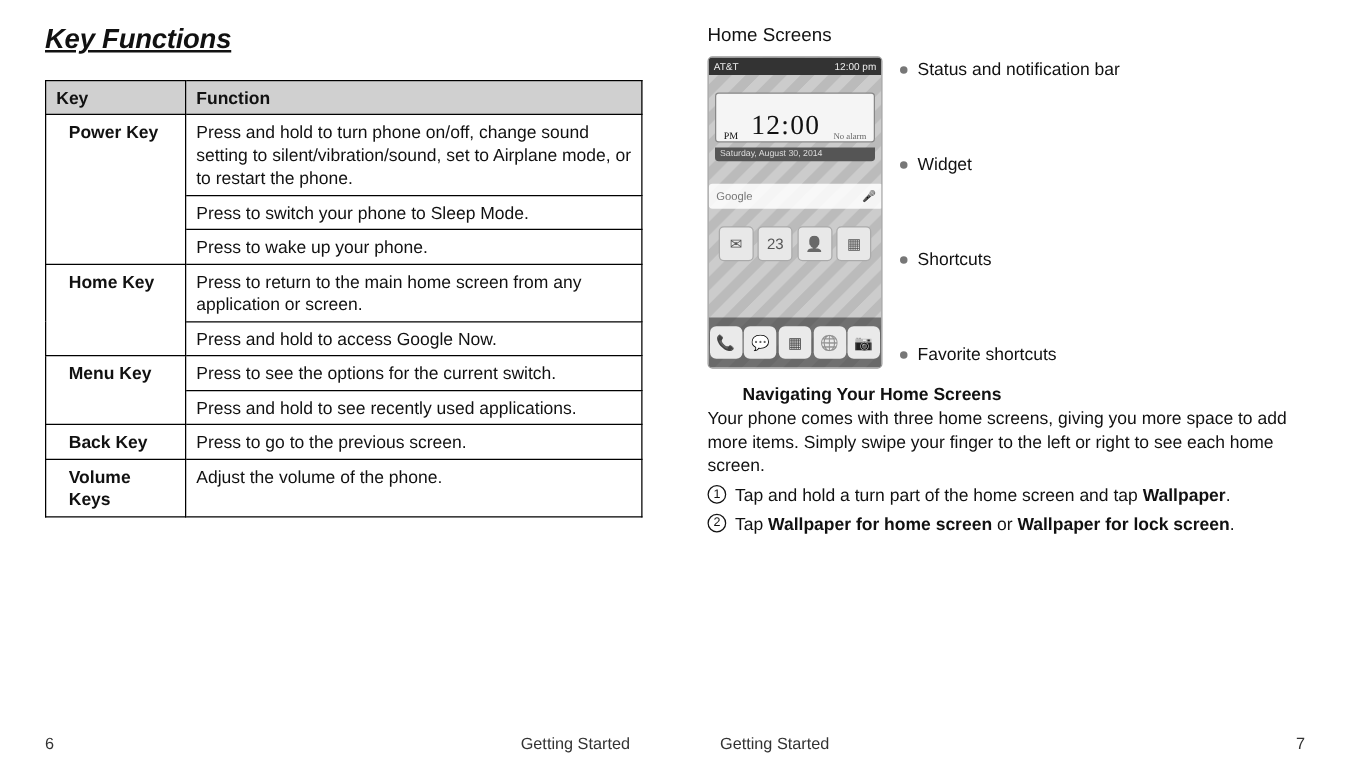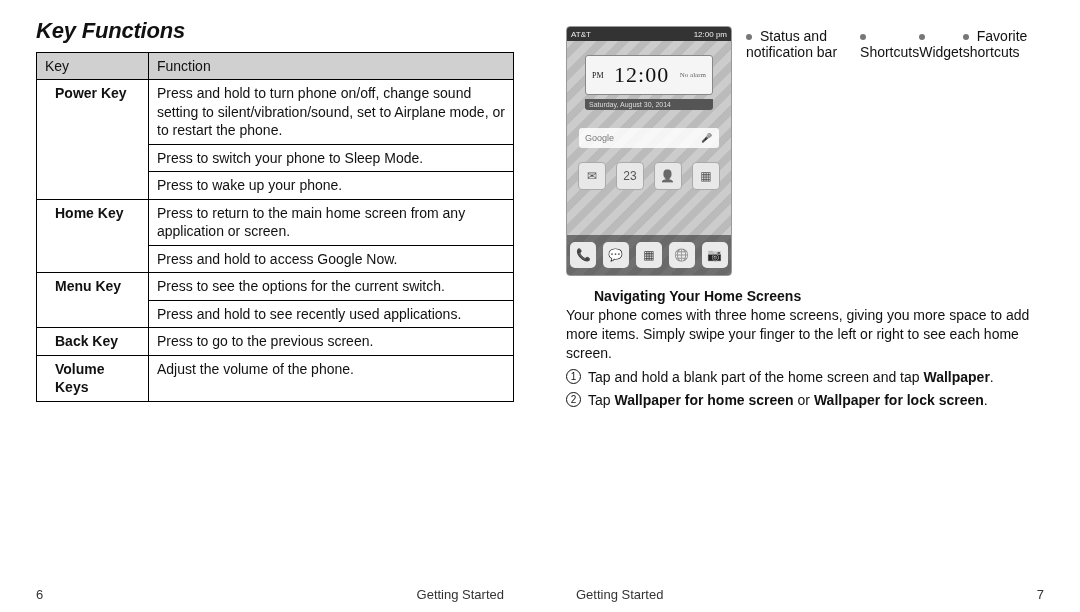--- a/index.html
+++ b/index.html
@@ -1,44 +1,44 @@
 <!DOCTYPE html>
 <html><head>
 <meta charset="utf-8">
 <style>
   * { box-sizing: border-box; margin: 0; padding: 0; }
   html, body { width: 1080px; height: 612px; font-family: "Segoe UI", Arial, sans-serif; color: #111; background: #fff; }
   .spread { display: flex; width: 100%; height: 100%; }
   .page { width: 50%; height: 100%; padding: 18px 36px 10px 36px; position: relative; }
   .page-left { padding-right: 26px; }
   .page-right { padding-left: 26px; }
-  h2.section-title { font-style: italic; font-weight: 600; font-size: 22px; margin-bottom: 8px; letter-spacing: -0.2px; }
+  h2.section-title { font-style: italic; font-weight: 600; font-size: 22px; margin-bottom: 20px; letter-spacing: -0.2px; text-decoration: underline; }
   table.kf { width: 100%; border-collapse: collapse; font-size: 14px; }
   table.kf th, table.kf td { border: 1px solid #000; padding: 4px 8px; text-align: left; vertical-align: top; line-height: 1.32; }
-  table.kf th { background: #d0d0d0; font-weight: 400; }
+  table.kf th { background: #d0d0d0; font-weight: 700; }
   table.kf td.key { font-weight: 700; width: 112px; padding-left: 18px; }
   .subhead { font-size: 15px; font-weight: 400; margin-top: 2px; margin-bottom: 2px; }
   .bold { font-weight: 700; }
   p { font-size: 14px; line-height: 1.34; margin-bottom: 6px; }
   .footer { position: absolute; bottom: 10px; left: 36px; right: 36px; display: flex; justify-content: space-between; font-size: 13px; color: #333; }
   
   .phone-block { display: flex; gap: 14px; margin: 8px 0 12px 0; }
-  .phone { width: 166px; height: 250px; border: 1px solid #999; border-radius: 4px; background: linear-gradient(135deg,#bbb 25%,#ccc 25%,#ccc 50%,#bbb 50%,#bbb 75%,#ccc 75%); background-size: 22px 22px; position: relative; overflow: hidden; filter: grayscale(1); }
+  .phone { width: 140px; height: 250px; border: 1px solid #999; border-radius: 4px; background: linear-gradient(135deg,#bbb 25%,#ccc 25%,#ccc 50%,#bbb 50%,#bbb 75%,#ccc 75%); background-size: 22px 22px; position: relative; overflow: hidden; filter: grayscale(1); }
   .statusbar { height: 14px; background: #333; color: #eee; font-size: 8px; display: flex; justify-content: space-between; align-items: center; padding: 0 4px; }
-  .clock-widget { margin: 14px auto 4px auto; width: 128px; height: 40px; background: #f5f5f5; border: 1px solid #888; border-radius: 3px; display: flex; align-items: center; justify-content: space-between; padding: 0 6px; font-family: Georgia, serif; }
+  .clock-widget { margin: 14px auto 4px auto; width: 128px; height: 40px; background: #f5f5f5; border: 1px solid #888; border-radius: 3px; display: flex; align-items: flex-end; justify-content: space-between; padding: 0 6px; font-family: Georgia, serif; }
   .clock-widget .time { font-size: 22px; font-weight: 400; letter-spacing: 1px; }
   .clock-widget .ampm { font-size: 8px; }
   .clock-widget .alarm { font-size: 7px; color: #666; }
   .date-strip { width: 128px; margin: 0 auto; background: #555; color: #ddd; font-size: 7px; padding: 2px 4px; border-radius: 0 0 3px 3px; }
   .searchbar { margin: 18px auto 0 auto; width: 140px; height: 20px; background: rgba(255,255,255,0.85); border-radius: 3px; display: flex; align-items: center; padding: 0 6px; font-size: 9px; color: #777; justify-content: space-between; text-align: center; }
   .shortcut-row { display: flex; justify-content: space-around; margin: 14px 6px 0 6px; }
   .shortcut { width: 28px; height: 28px; background: #e8e8e8; border: 1px solid #aaa; border-radius: 4px; display: flex; align-items: center; justify-content: center; font-size: 12px; color: #555; }
   .fav-row { position: absolute; bottom: 0; left: 0; right: 0; height: 40px; background: rgba(50,50,50,0.6); display: flex; justify-content: space-around; align-items: center; }
   .fav { width: 26px; height: 26px; background: #eaeaea; border-radius: 5px; display: flex; align-items: center; justify-content: center; font-size: 12px; color: #444; }
-  .callouts { flex: 1; display: flex; justify-content: space-between; padding: 2px 0 4px 0; font-size: 14px; }
+  .callouts { flex: 1; display: flex; flex-direction: column; justify-content: space-between; padding: 2px 0 4px 0; font-size: 14px; }
   .callouts div::before { content: ""; display: inline-block; width: 6px; height: 6px; background: #777; border-radius: 50%; margin-right: 8px; vertical-align: middle; }
   ol.steps { list-style: none; padding-left: 0; }
   ol.steps li { font-size: 14px; line-height: 1.35; margin-bottom: 4px; padding-left: 22px; position: relative; }
   ol.steps li .num { position: absolute; left: 0; top: 1px; width: 15px; height: 15px; border: 1px solid #111; border-radius: 50%; font-size: 10px; display: flex; align-items: center; justify-content: center; }
   .subhead2 { font-weight: 700; font-size: 14px; margin-top: 8px; margin-bottom: 2px; padding-left: 28px; }
 </style>
 </head>
 <body>
 
 <div class="spread">
@@ -91,20 +91,21 @@
         </tr>
       </tbody>
     </table>
     <div class="footer">
       <span>6</span>
       <span>Getting Started</span>
     </div>
   </div>
 
   <div class="page page-right">
+    <div class="subhead">Home Screens</div>
 
     <div class="phone-block">
       <div class="phone">
         <div class="statusbar">
           <span>AT&amp;T</span>
           <span>12:00 pm</span>
         </div>
         <div class="clock-widget">
           <span class="ampm">PM</span>
           <span class="time">12:00</span>
@@ -124,32 +125,32 @@
         <div class="fav-row">
           <div class="fav">📞</div>
           <div class="fav">💬</div>
           <div class="fav">▦</div>
           <div class="fav">🌐</div>
           <div class="fav">📷</div>
         </div>
       </div>
       <div class="callouts">
         <div>Status and notification bar</div>
+        <div>Widget</div>
         <div>Shortcuts</div>
-        <div>Widget</div>
         <div>Favorite shortcuts</div>
       </div>
     </div>
 
     <div class="subhead2">Navigating Your Home Screens</div>
     <p>Your phone comes with three home screens, giving you more space to add more items. Simply swipe your finger to the left or right to see each home screen.</p>
 
     <ol class="steps">
       <li><span class="num">1</span>
-        <span>Tap and hold a blank part of the home screen and tap </span><span class="bold">Wallpaper</span><span>.</span>
+        <span>Tap and hold a turn part of the home screen and tap </span><span class="bold">Wallpaper</span><span>.</span>
       </li>
       <li><span class="num">2</span>
         <span>Tap </span><span class="bold">Wallpaper for home screen</span><span> or </span><span class="bold">Wallpaper for lock screen</span><span>.</span>
       </li>
     </ol>
 
     <div class="footer">
       <span>Getting Started</span>
       <span>7</span>
     </div>

